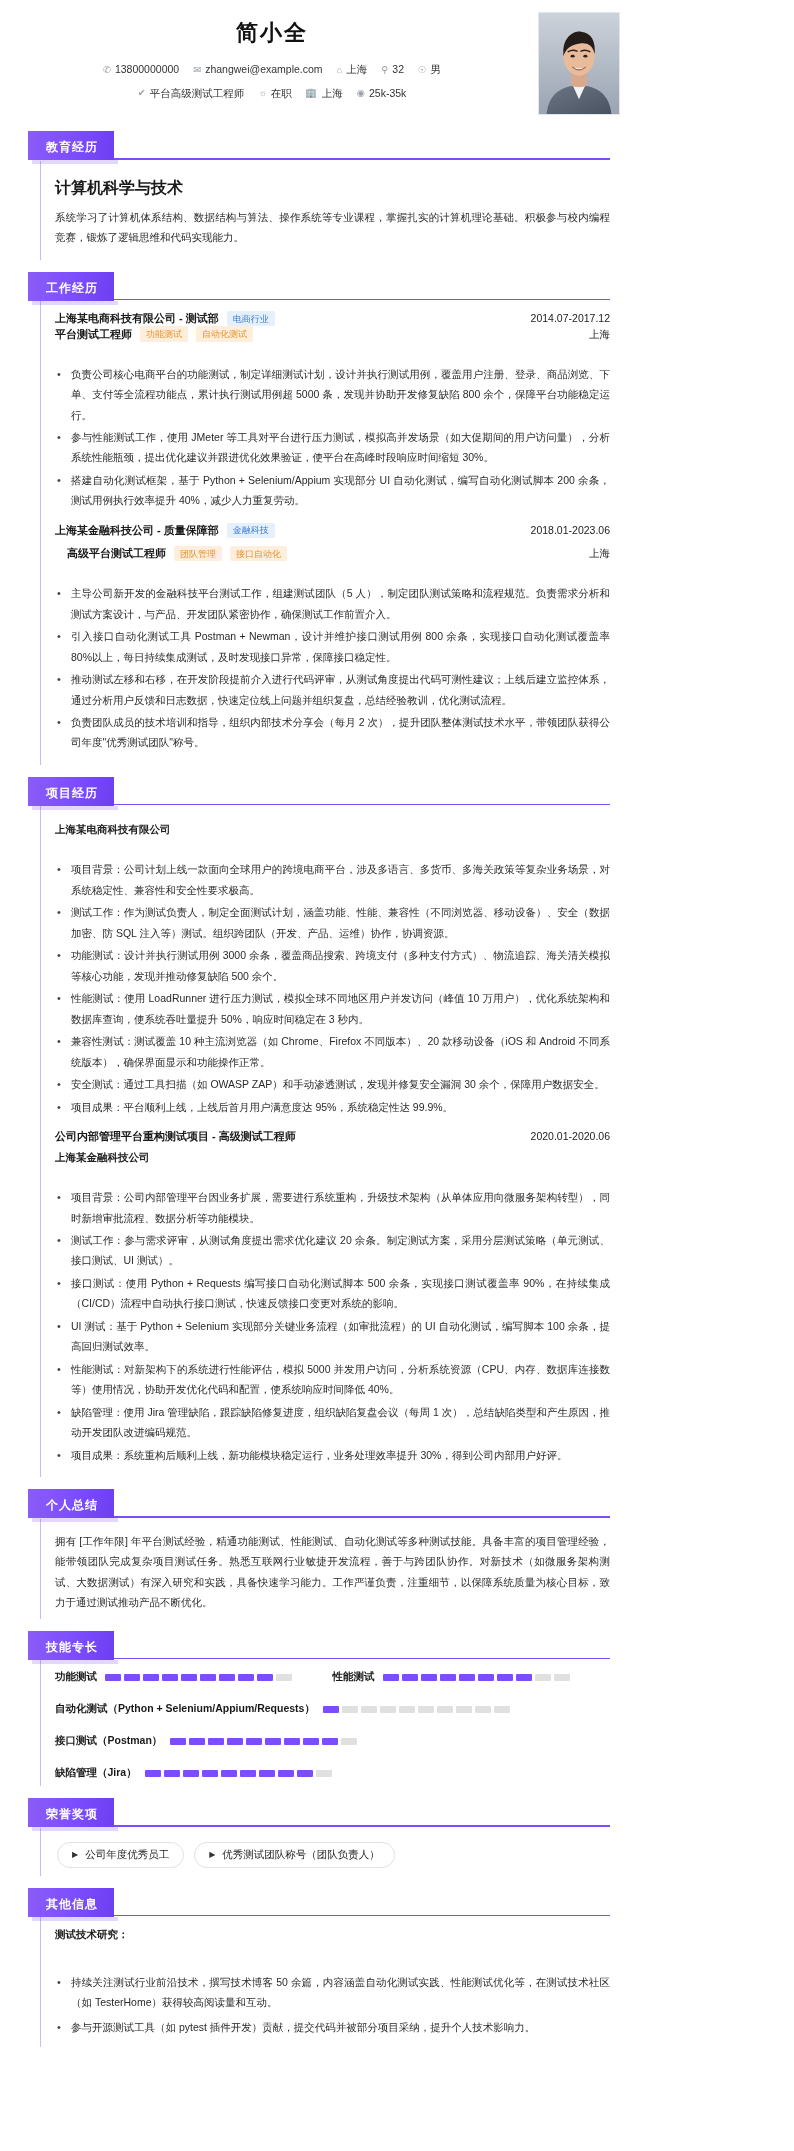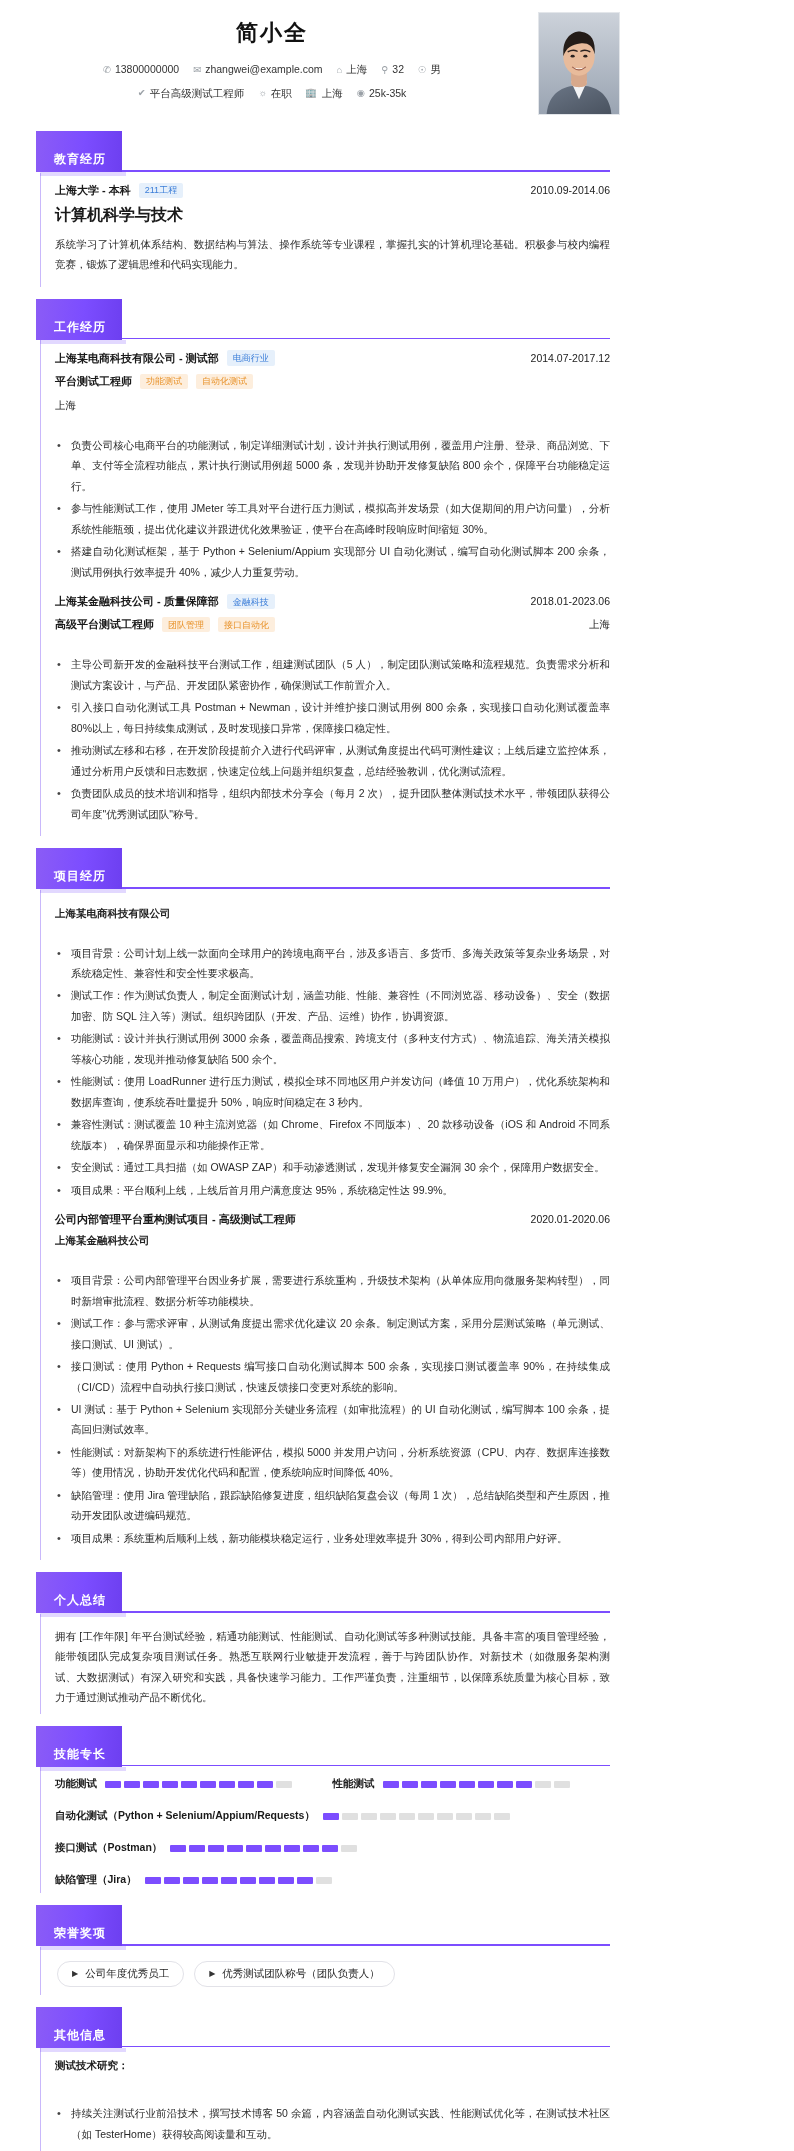--- a/index.html
+++ b/index.html
@@ -59,22 +59,22 @@
 
   
   .section { margin-top: 12px; position: relative; }
   .sec-head {
     display: inline-block;
     background: linear-gradient(95deg, #8b5cf6 0%, #7c4dff 55%, #6d3ff0 100%);
     color: #ffffff;
     font-size: 12px;
     font-weight: bold;
     letter-spacing: 1px;
-    padding: 20px 16px 4px 18px;
-    margin-left: 36px;
+    padding: 8px 16px 4px 18px;
+    margin-left: 28px;
     position: relative;
     z-index: 3;
   }
   .sec-head::after {
     content: "";
     position: absolute;
     left: 4px; bottom: -4px;
     width: 100%;
     height: 4px;
     background: rgba(124,77,255,.22);
@@ -300,47 +300,40 @@
         <path d="M34 55 q7 6 14 0" stroke="#9c5f4c" stroke-width="1.1" fill="none"></path>
       </svg>
     </div>
   </div>
 
   <div class="section">
     <div class="sec-head">教育经历</div>
     <div class="sec-rule"></div>
     <div class="sec-body">
       <div class="entry">
-        <div class="row-split">
-          <div class="ent-title">
-            <span>上海大学 - 本科</span>
-            <span class="tag tag-blue">211工程</span>
-          </div>
-          <div class="ent-meta">2010.09-2014.06</div>
-        </div>
         <div class="ent-sub">计算机科学与技术</div>
         <div class="para">系统学习了计算机体系结构、数据结构与算法、操作系统等专业课程，掌握扎实的计算机理论基础。积极参与校内编程竞赛，锻炼了逻辑思维和代码实现能力。</div>
       </div>
     </div>
   </div>
 
   <div class="section">
     <div class="sec-head">工作经历</div>
     <div class="sec-rule"></div>
     <div class="sec-body">
 
       <div class="entry">
         <div class="row-split">
           <div class="ent-title">
             <span>上海某电商科技有限公司 - 测试部</span>
             <span class="tag tag-blue">电商行业</span>
           </div>
           <div class="ent-meta">2014.07-2017.12</div>
         </div>
-        <div class="row-split" style="margin-top:8px;flex-direction:column;">
+        <div class="row-split" style="">
           <div class="ent-title">
             <span>平台测试工程师</span>
             <span class="tag tag-orange">功能测试</span>
             <span class="tag tag-orange">自动化测试</span>
           </div>
           <div class="ent-meta">上海</div>
         </div>
         <ul class="bullets">
           <li>负责公司核心电商平台的功能测试，制定详细测试计划，设计并执行测试用例，覆盖用户注册、登录、商品浏览、下单、支付等全流程功能点，累计执行测试用例超 5000 条，发现并协助开发修复缺陷 800 余个，保障平台功能稳定运行。</li>
           <li>参与性能测试工作，使用 JMeter 等工具对平台进行压力测试，模拟高并发场景（如大促期间的用户访问量），分析系统性能瓶颈，提出优化建议并跟进优化效果验证，使平台在高峰时段响应时间缩短 30%。</li>
@@ -349,21 +342,21 @@
       </div>
 
       <div class="entry">
         <div class="row-split">
           <div class="ent-title">
             <span>上海某金融科技公司 - 质量保障部</span>
             <span class="tag tag-blue">金融科技</span>
           </div>
           <div class="ent-meta">2018.01-2023.06</div>
         </div>
-        <div class="row-split" style="margin-top:8px;">
+        <div class="row-split" style="margin-top:8px;margin-left:12px;">
           <div class="ent-title">
             <span>高级平台测试工程师</span>
             <span class="tag tag-orange">团队管理</span>
             <span class="tag tag-orange">接口自动化</span>
           </div>
           <div class="ent-meta">上海</div>
         </div>
         <ul class="bullets">
           <li>主导公司新开发的金融科技平台测试工作，组建测试团队（5 人），制定团队测试策略和流程规范。负责需求分析和测试方案设计，与产品、开发团队紧密协作，确保测试工作前置介入。</li>
           <li>引入接口自动化测试工具 Postman + Newman，设计并维护接口测试用例 800 余条，实现接口自动化测试覆盖率 80%以上，每日持续集成测试，及时发现接口异常，保障接口稳定性。</li>

